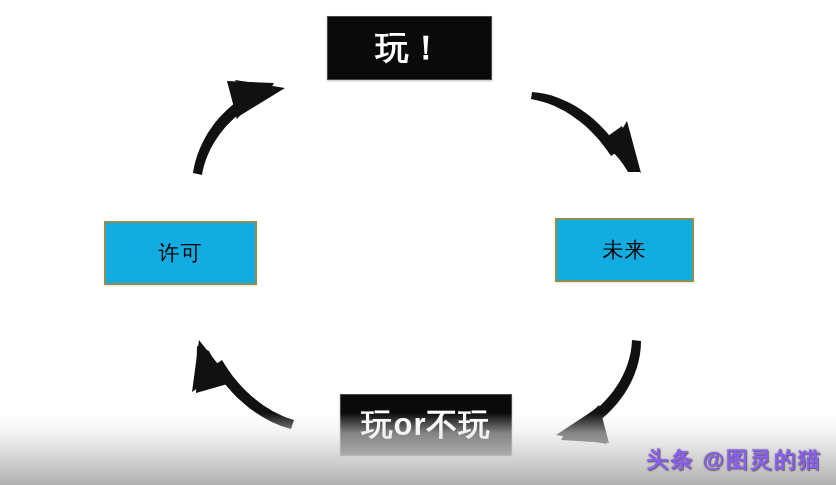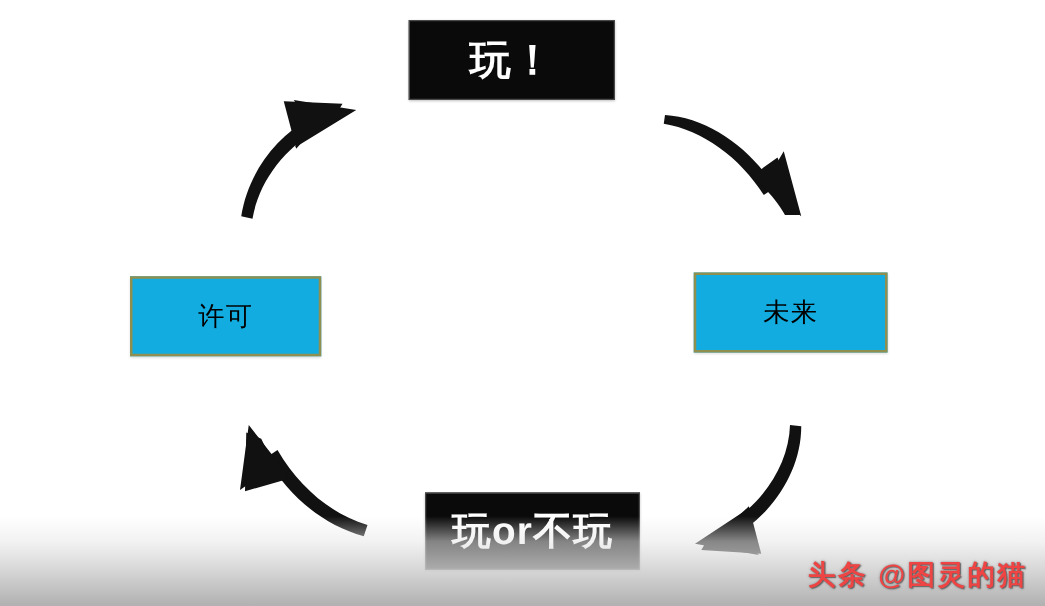--- a/index.html
+++ b/index.html
@@ -52,42 +52,42 @@
   .node.blue {
     background: #12ace0;
     color: #000000;
     border: 2px solid #8f9050;
     font-size: 21px;
     font-weight: 400;
     box-shadow: 0 1px 2px rgba(0,0,0,0.12);
   }
 
   #node-top    { left: 327px; top: 16px;  width: 165px; height: 64px; }
-  #node-right  { left: 555px; top: 218px; width: 155px; height: 64px; }
+  #node-right  { left: 555px; top: 218px; width: 139px; height: 64px; }
   #node-bottom { left: 340px; top: 394px; width: 172px; height: 62px; }
   #node-left   { left: 104px; top: 221px; width: 153px; height: 64px; }
 
   #node-bottom { font-size: 31px; }
 
   
   #arrows {
     position: absolute;
     left: 0;
     top: 0;
     width: 836px;
     height: 485px;
     pointer-events: none;
   }
 
   
   .watermark {
     position: absolute;
     right: 14px;
     bottom: 10px;
-    color: #ef4444;
+    color: #8b5cf6;
     font-size: 22px;
     font-weight: 700;
     letter-spacing: 2px;
     text-shadow: 1px 1px 1px rgba(90,90,90,0.9),
                  0 0 2px rgba(120,120,120,0.8);
     white-space: nowrap;
   }
 </style>
 </head>
 <body>

